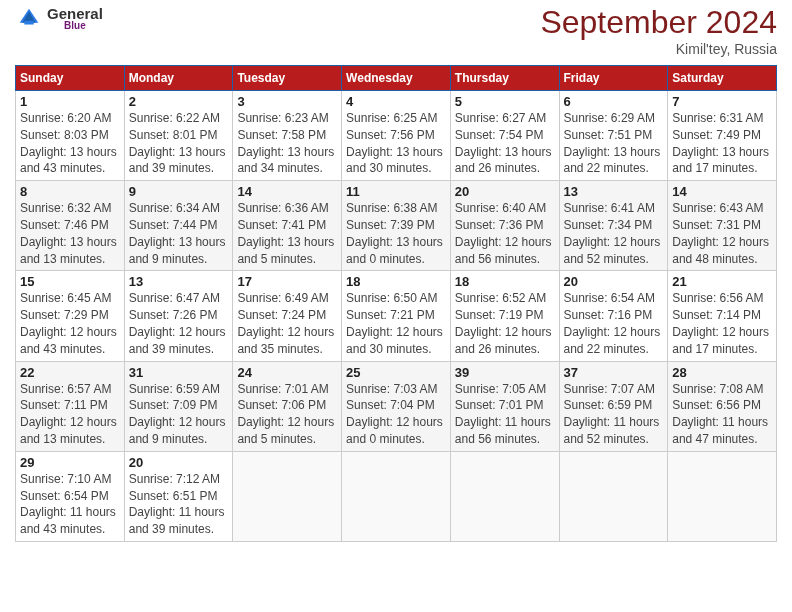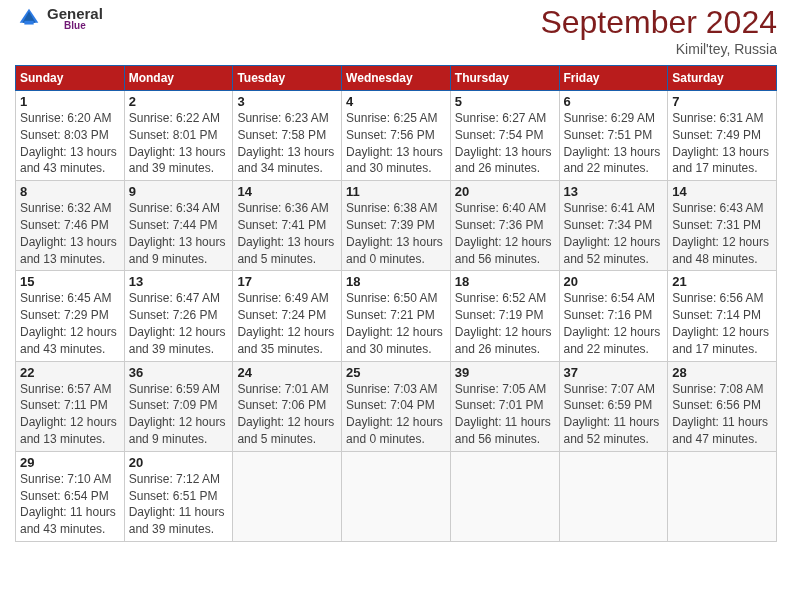--- a/index.html
+++ b/index.html
@@ -236,21 +236,21 @@
           <div class="day-info">Sunrise: 6:56 AM<br>Sunset: 7:14 PM<br>Daylight: 12 hours<br>and 17 minutes.</div>
         </td>
       </tr>
 
       <tr>
         <td>
           <span class="day-num">22</span>
           <div class="day-info">Sunrise: 6:57 AM<br>Sunset: 7:11 PM<br>Daylight: 12 hours<br>and 13 minutes.</div>
         </td>
         <td>
-          <span class="day-num">36</span>
+          <span class="day-num">31</span>
           <div class="day-info">Sunrise: 6:59 AM<br>Sunset: 7:09 PM<br>Daylight: 12 hours<br>and 9 minutes.</div>
         </td>
         <td>
           <span class="day-num">24</span>
           <div class="day-info">Sunrise: 7:01 AM<br>Sunset: 7:06 PM<br>Daylight: 12 hours<br>and 5 minutes.</div>
         </td>
         <td>
           <span class="day-num">25</span>
           <div class="day-info">Sunrise: 7:03 AM<br>Sunset: 7:04 PM<br>Daylight: 12 hours<br>and 0 minutes.</div>
         </td>

